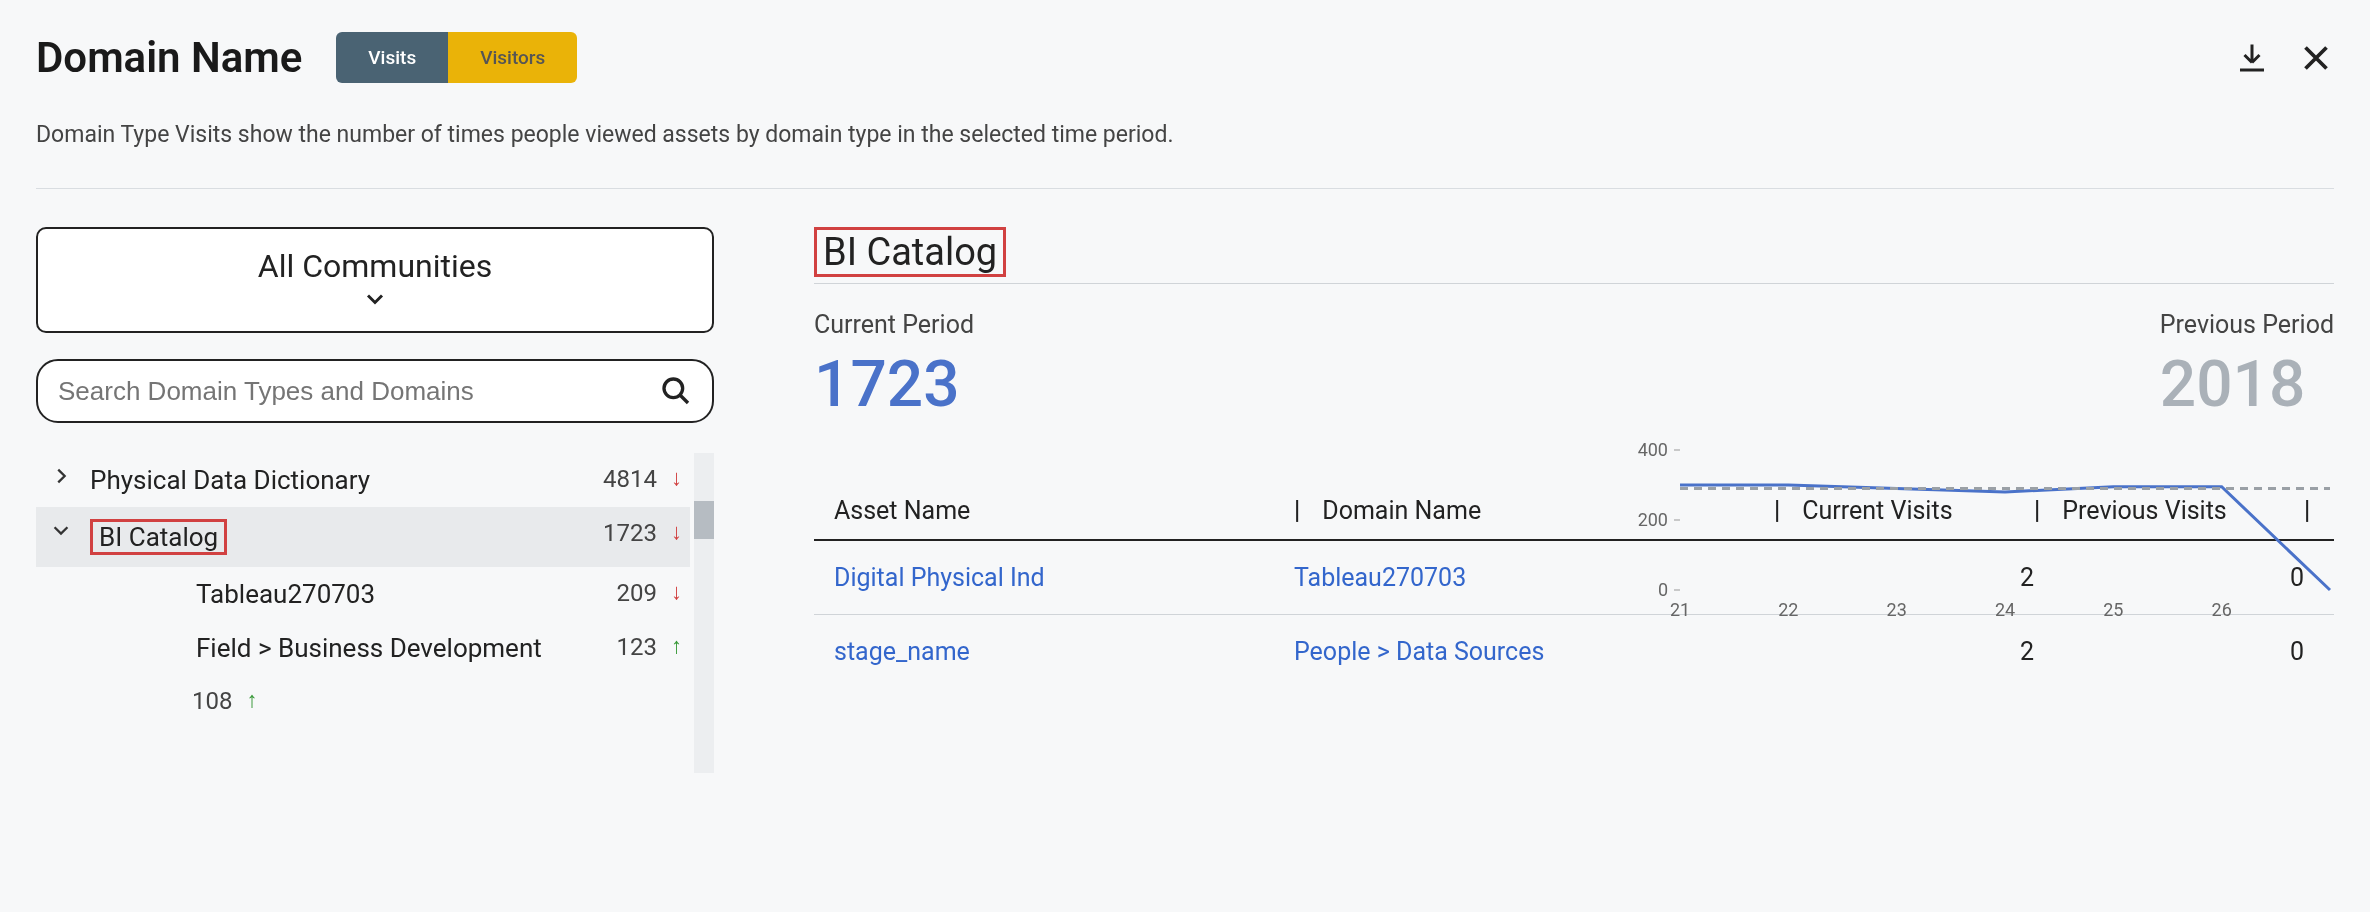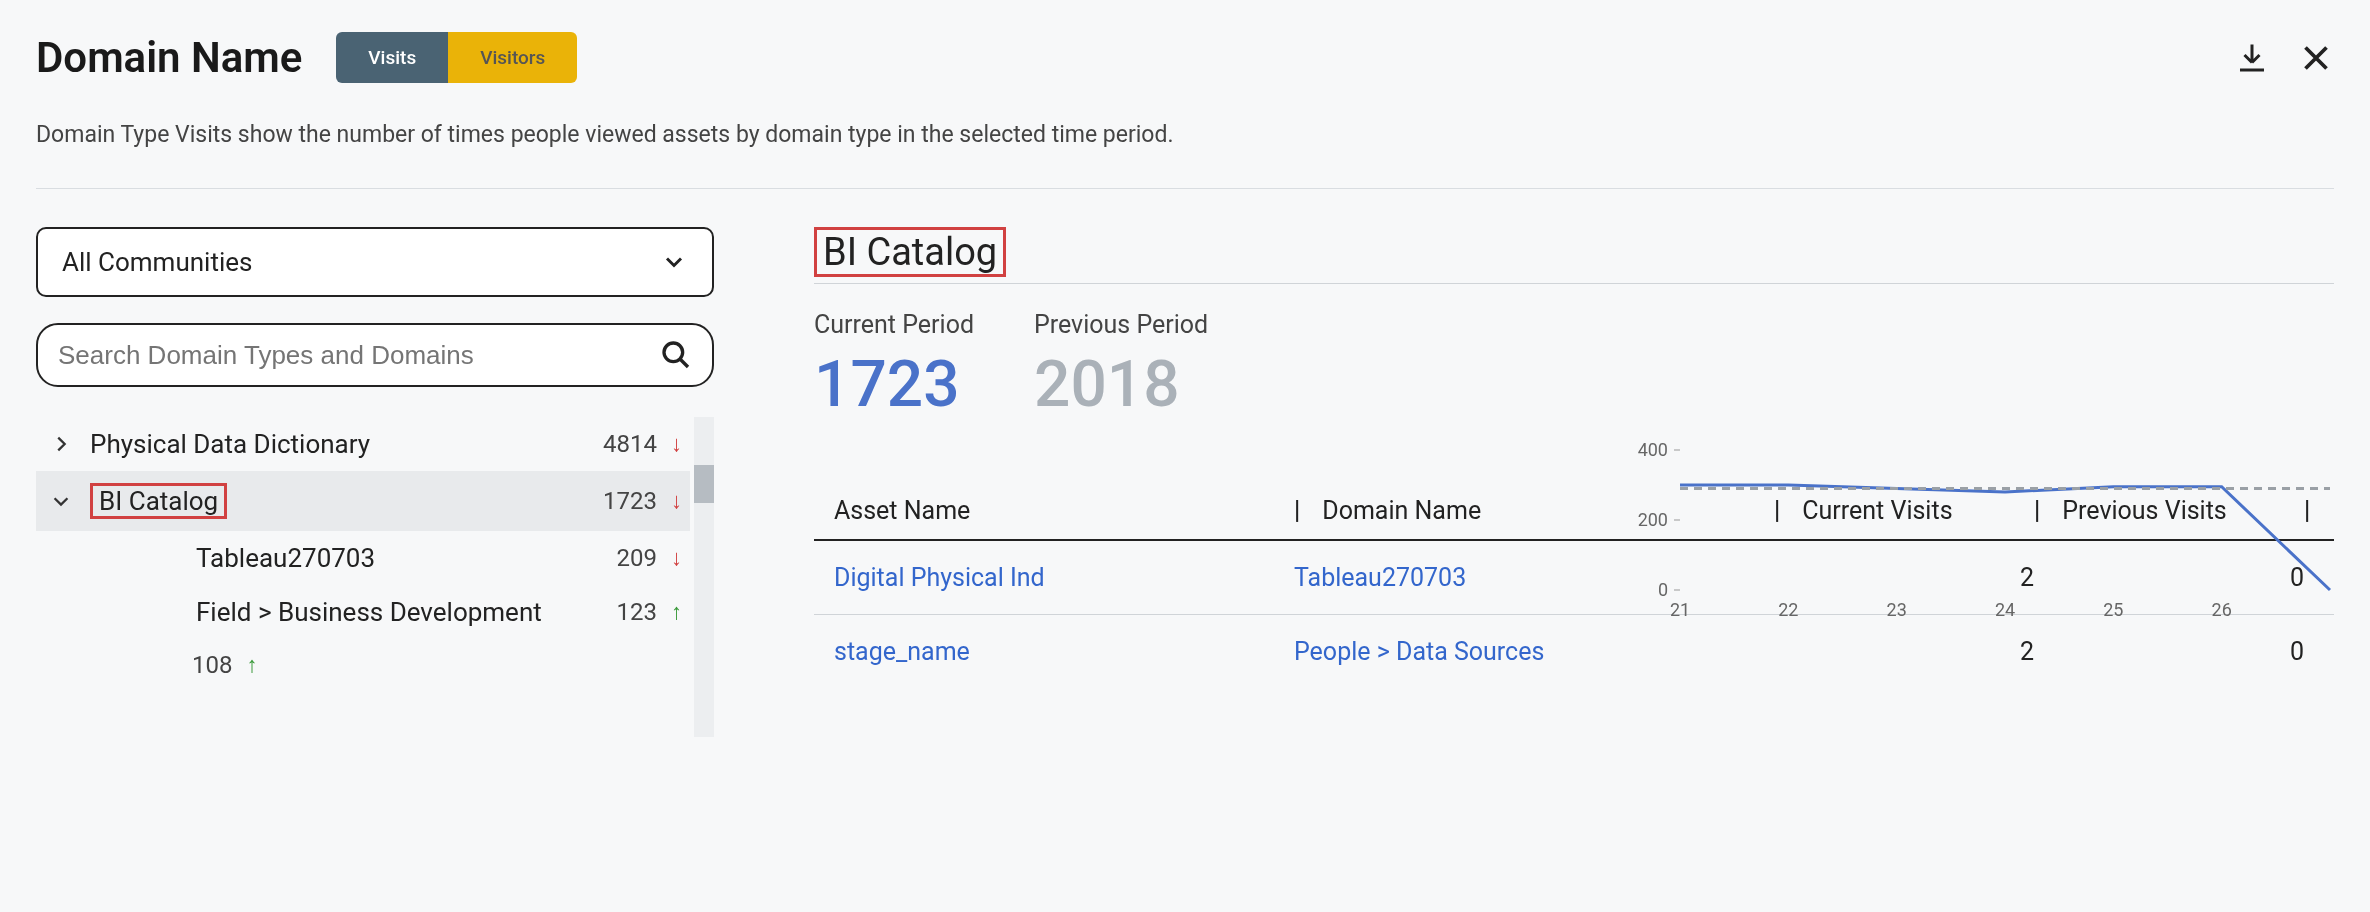--- a/index.html
+++ b/index.html
@@ -55,24 +55,25 @@
   }
   .main { display: flex; gap: 100px; }
   .left { width: 730px; }
   .select-box {
     border: 2px solid #222;
     border-radius: 10px;
     padding: 18px 24px;
     display: flex;
     align-items: center;
     justify-content: space-between;
-    font-size: 26px;
+    font-size: 32px;
     background: #fff;
     margin-bottom: 26px;
     cursor: pointer;
+    flex-direction: column;
   }
   .search-box {
     border: 2px solid #222;
     border-radius: 22px;
     padding: 14px 20px;
     display: flex;
     align-items: center;
     background: #fff;
     margin-bottom: 30px;
   }
@@ -96,40 +97,39 @@
   .tree-thumb {
     position: absolute;
     right: 0;
     top: 48px;
     width: 20px;
     height: 38px;
     background: #b6bcc2;
   }
   .tree-item {
     display: flex;
-    align-items: center;
     padding: 12px 8px 12px 14px;
     font-size: 26px;
     position: relative;
     width: calc(100% - 24px);
   }
   .tree-item.selected { background: #e8eaec; }
   .tree-item .chev { width: 40px; text-align:center; color:#333; font-size:24px; }
   .tree-item .label { flex: 1; white-space: nowrap; overflow: hidden; text-overflow: ellipsis; }
   .tree-item .count { color: #444; margin-right: 14px; font-size: 24px; }
   .tree-item .trend { font-size: 22px; }
   .trend.down { color: #d14141; }
   .trend.up { color: #3a9a3a; }
   .highlight-box { border: 3px solid #d14141; padding: 0 6px; display:inline-block; }
   .indent1 { padding-left: 160px; }
 
   .right { flex: 1; }
   .detail-title { font-size: 38px; color: #222; margin-bottom: 6px; }
   .detail-hr { border: none; border-top: 1px solid #d0d4d8; margin-bottom: 26px; }
-  .periods { display: flex; gap: 60px; margin-bottom: 60px; }
+  .periods { display: flex; gap: 60px; margin-bottom: 60px; justify-content: space-between; }
   .period-group .plabel { font-size: 25px; color: #444; margin-bottom: 8px; }
   .period-group .pval { font-size: 64px; font-weight: 500; }
   .pval.current { color: #4a72c9; }
   .pval.previous { color: #aab1b8; }
   .chart-wrap { position:absolute; left: 1620px; top: 440px; width: 820px; }
 
   .table { width: 100%; }
   .thead {
     display: flex;
     border-bottom: 2px solid #222;

